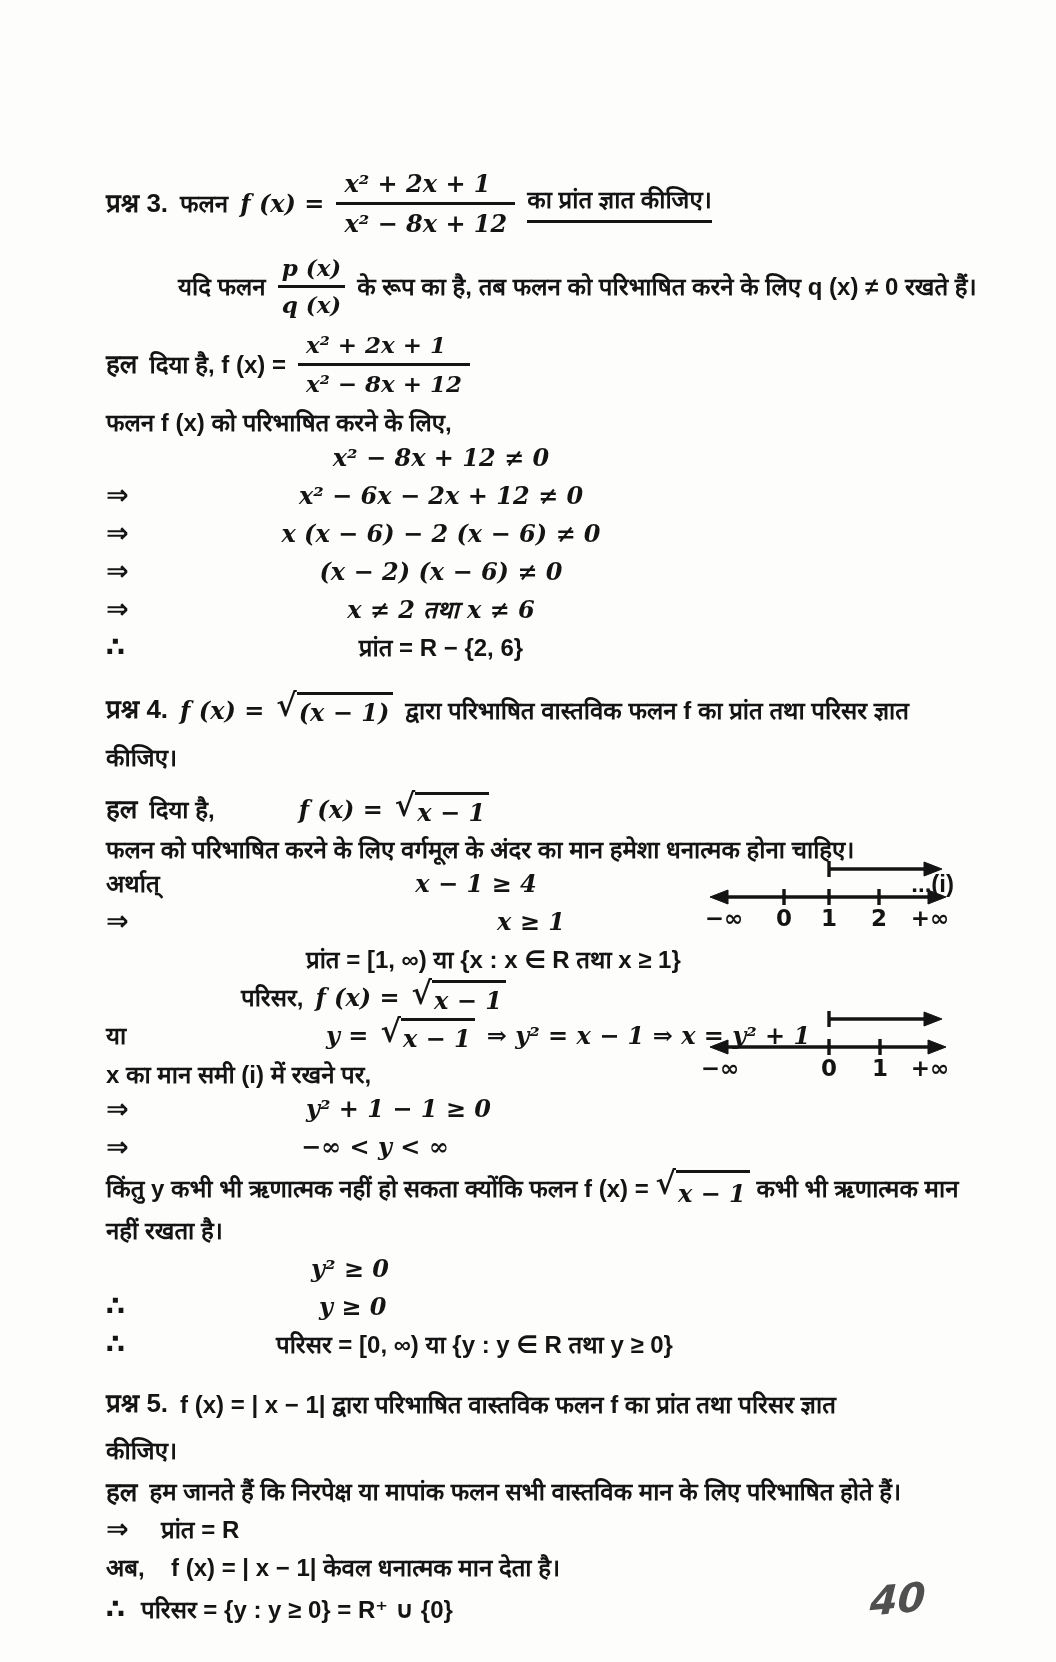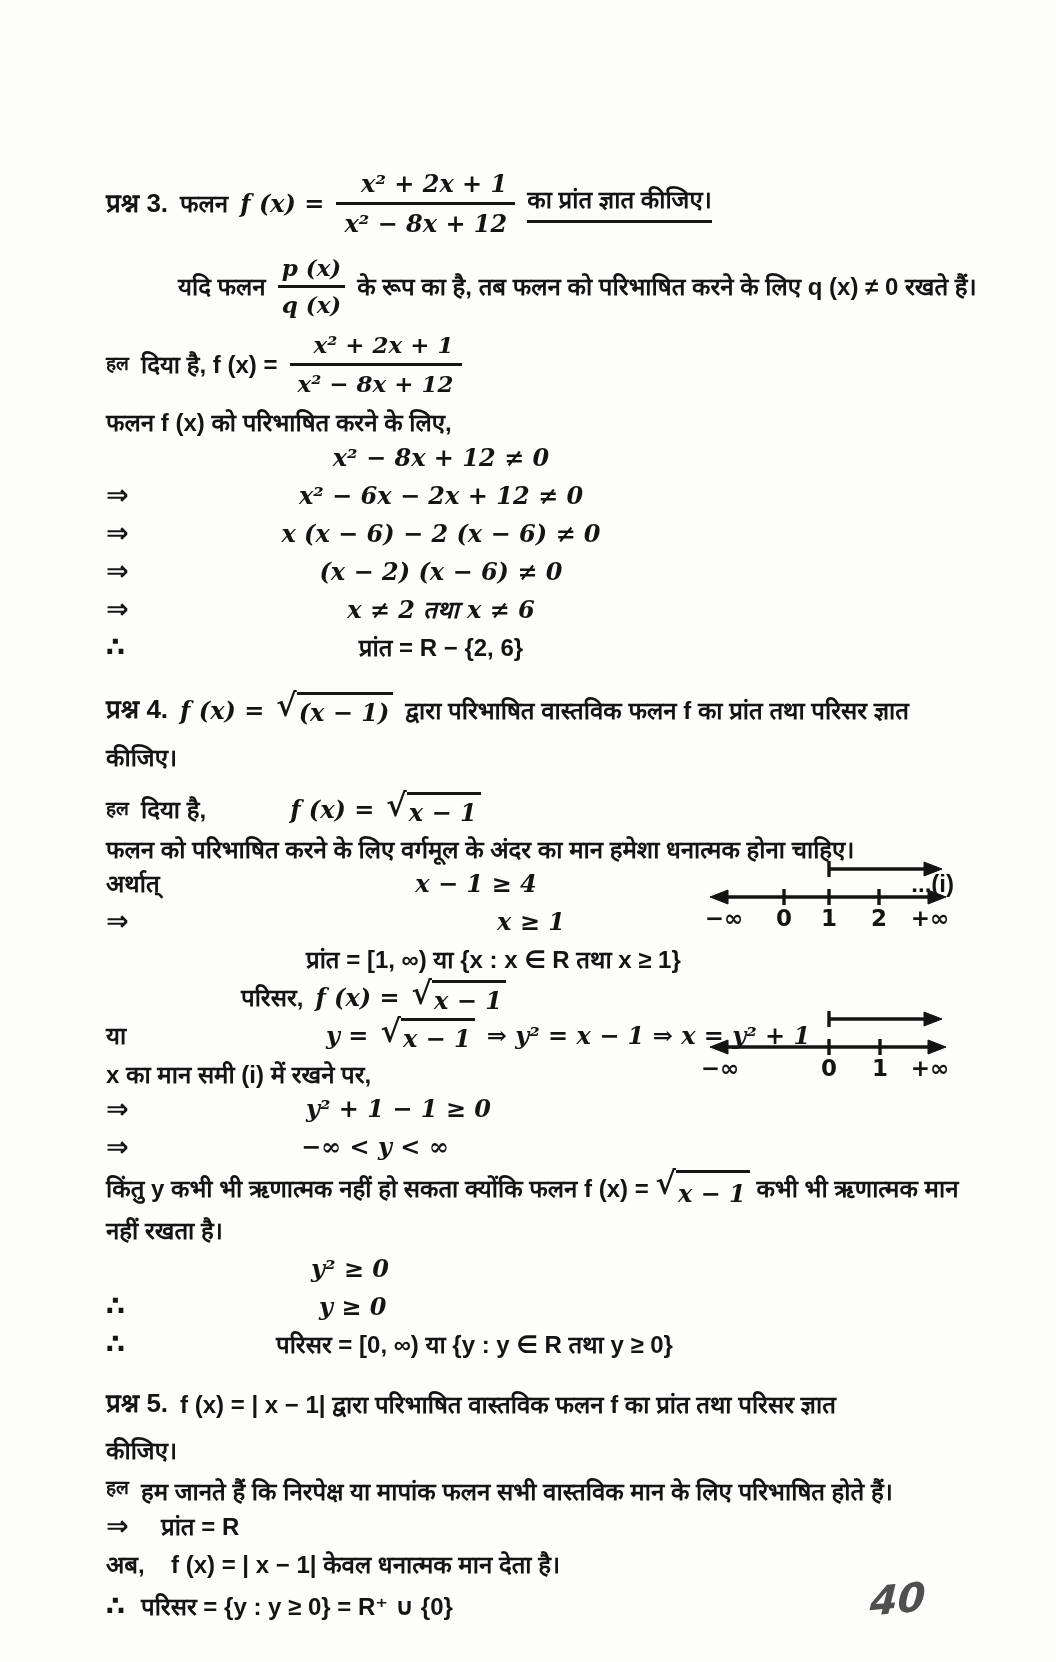--- a/index.html
+++ b/index.html
@@ -2,23 +2,23 @@
 <html><head>
 <meta charset="utf-8">
 <style>
   html,body{margin:0;padding:0;background:#ffffff;}
   .page{position:relative;width:1056px;height:1662px;background:#fdfdfc;overflow:hidden;
         color:#141414;font-family:"Liberation Sans","DejaVu Sans",sans-serif;}
   .content{position:absolute;left:90px;top:168px;width:876px;font-size:24px;
            font-weight:700;line-height:1.3;margin-left:16px;}
   .math{font-family:"DejaVu Serif","Liberation Serif",serif;font-style:italic;font-weight:700;}
   .qlabel{font-size:26px;font-weight:800;white-space:nowrap;}
-  .hal{font-size:19px;font-weight:800;white-space:nowrap;}
-  
-  .frac{display:inline-block;text-align:right;vertical-align:middle;
+  .hal{font-size:26px;font-weight:800;white-space:nowrap;}
+  
+  .frac{display:inline-block;text-align:left;vertical-align:middle;
         font-family:"DejaVu Serif","Liberation Serif",serif;font-style:italic;font-weight:700;}
   .frac .fn{display:block;border-bottom:3px solid #151515;padding:0 8px 3px;}
   .frac .fd{display:block;padding:3px 8px 0;}
   .frac.small .fn{padding:0 4px 2px;}
   .frac.small .fd{padding:2px 4px 0;}
   
   .sqrt{display:inline-flex;align-items:flex-start;vertical-align:middle;}
   .sqrt .rs{font-style:normal;font-size:1.3em;line-height:0.9;transform:translateY(-1px);}
   .sqrt .rb{border-top:3px solid #151515;padding:2px 4px 0 2px;}
   

